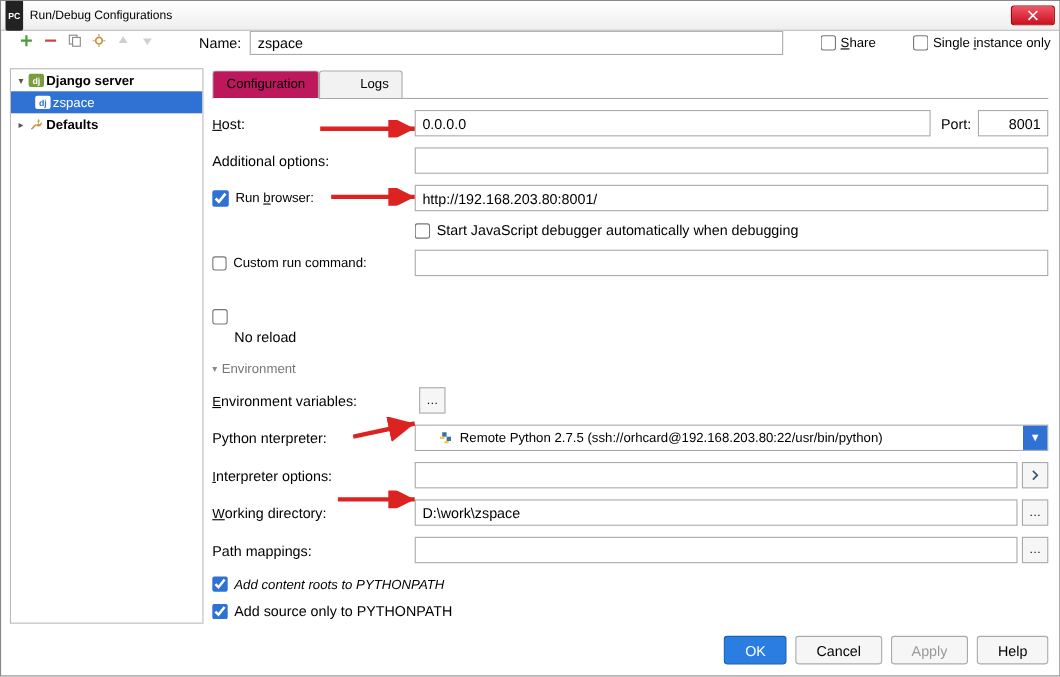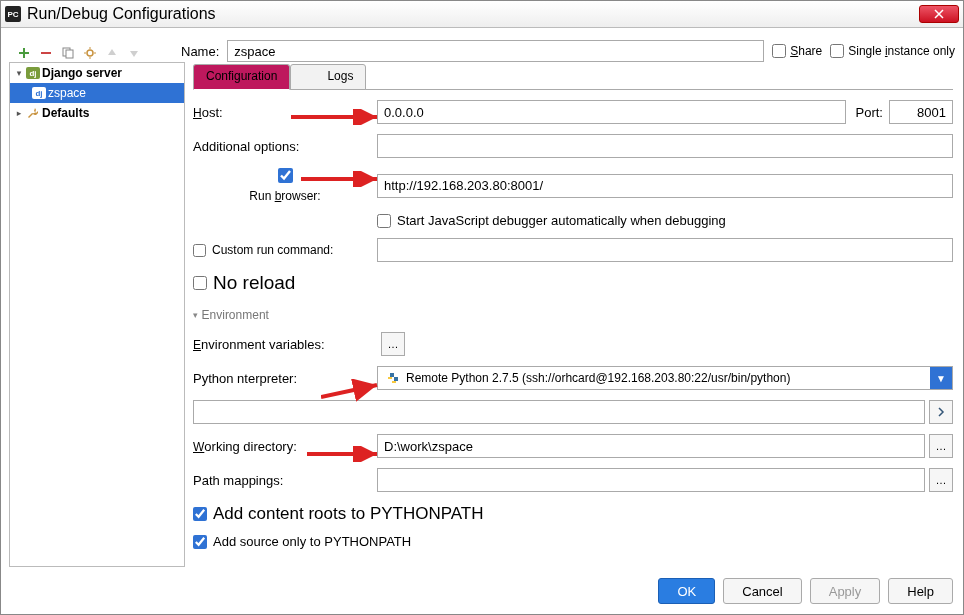--- a/index.html
+++ b/index.html
@@ -1,28 +1,28 @@
 <!DOCTYPE html>
 <html><head>
 <meta charset="utf-8">
 <style>
 * { box-sizing: border-box; margin: 0; padding: 0; font-family: "Segoe UI", Tahoma, sans-serif; font-size: 12px; }
 body { background: #fff; width: 964px; height: 615px; overflow: hidden; border: 1px solid #888; position: relative; }
 
 .titlebar { height: 27px; background: linear-gradient(#fff,#eee); border-bottom: 1px solid #bbb; display: flex; align-items: center; padding: 0 4px; }
-.titlebar .logo { width: 16px; height: 16px; background: #222; color: #fff; font-size: 8px; font-weight: bold; display: flex; align-items: center; justify-content: center; margin-right: 6px; border-radius: 2px; }
-.titlebar .title { flex: 1; font-weight: normal; font-size: 16px; }
+.titlebar .logo { width: 16px; height: 28px; background: #222; color: #fff; font-size: 8px; font-weight: bold; display: flex; align-items: center; justify-content: center; margin-right: 6px; border-radius: 2px; }
+.titlebar .title { flex: 1; font-weight: normal; font-size: 11px; }
 .titlebar .close { width: 40px; height: 18px; background: linear-gradient(#e56,#c12); border: 1px solid #a00; border-radius: 3px; color: #fff; display: flex; align-items: center; justify-content: center; font-size: 10px; }
 
-.toolbar-row { height: 34px; display: flex; align-items: flex-end; padding: 0 8px; border-bottom: 0; }
+.toolbar-row { height: 34px; display: flex; align-items: flex-start; padding: 0 8px; border-bottom: 0; }
 .left-toolbar { width: 172px; display: flex; align-items: center; gap: 4px; padding-left: 6px; }
 .tb-icon { width: 18px; height: 18px; display: flex; align-items: center; justify-content: center; cursor: pointer; }
 .name-area { flex: 1; display: flex; align-items: center; gap: 8px; }
 .name-input { flex: 1; height: 22px; border: 1px solid #aaa; padding: 0 6px; font-size: 13px; }
-.chk { display: flex; align-items: center; gap: 4px; margin-left: 0; }
+.chk { display: flex; align-items: center; gap: 4px; margin-left: 26px; }
 .chk input { width: 14px; height: 14px; }
 
 .body-split { display: flex; height: 505px; }
 .tree-panel { width: 176px; border: 1px solid #bbb; margin: 0 4px 0 8px; background: #fff; overflow: auto; }
 .tree-item { display: flex; align-items: center; height: 20px; padding-left: 4px; gap: 2px; cursor: pointer; }
 .tree-expand { width: 10px; color: #555; font-size: 9px; display:inline-block; text-align:center; }
 .tree-dj { background: #7a9c3c; color:#fff; font-size:8px; font-weight:bold; width:14px; height:12px; display:flex; align-items:center; justify-content:center; border-radius:2px; }
 .tree-wr { width:14px; height:14px; display:flex; align-items:center; justify-content:center; }
 .tree-item.sel { background: #2f72d4; color: #fff; }
 .tree-item.sel .tree-dj { background:#fff; color:#2f72d4; }
@@ -41,21 +41,21 @@
 .port-lbl { margin: 0 6px 0 10px; font-size:13px; }
 .row-chk { display:flex; align-items:center; gap:6px; margin-top: 10px; }
 .row-chk.indent { padding-left: 184px; }
 .row-chk input { width:14px; height:14px; }
 .sect { margin-top:14px; color:#777; font-size:12px; display:flex; align-items:center; gap:4px; }
 .sect .tri { font-size:9px; color:#888; }
 .env-row { display:flex; align-items:center; margin-top:10px; }
 .env-row label { width:184px; font-size:13px; }
 .env-row .txt { flex:1; }
 .sq-btn { width:24px; height:24px; border:1px solid #aaa; background:#f6f6f6; margin-left:4px; display:flex; align-items:center; justify-content:center; cursor:pointer; font-size:11px; }
-.combo { flex:1; height:24px; border:1px solid #aaa; display:flex; align-items:center; padding:0 8px; font-size:13px; position:relative; }
+.combo { flex:1; height:24px; border:1px solid #aaa; display:flex; align-items:center; padding:0 20px; font-size:13px; position:relative; }
 .combo .py { width:14px; height:14px; margin-right:6px; display:flex; align-items:center; justify-content:center; }
 .combo .arrow { position:absolute; right:0; top:0; width:22px; height:100%; background:#2f72d4; color:#fff; display:flex; align-items:center; justify-content:center; font-size:10px; }
 .chk-blue { width:15px; height:15px; accent-color:#2f72d4; }
 
 .btnbar { position:absolute; right:10px; bottom:10px; display:flex; gap:8px; }
 .btn { height:26px; padding:0 18px; border:1px solid #aaa; background:#f6f6f6; border-radius:3px; cursor:pointer; font-size:13px; }
 .btn.primary { background:#2a7de1; border-color:#1b5fb5; color:#fff; }
 .btn.disabled { color:#999; }
 label u { text-decoration: underline; }
 </style>
@@ -155,21 +155,21 @@
       <span class="port-lbl">Port:</span>
       <input class="txt small" value="8001" style="">
     </div>
 
     <div class="form-row">
       <label>Additional options:</label>
       <input class="txt" value="" style="">
     </div>
 
     <div class="form-row">
-      <label style="display:flex;align-items:center;gap:6px;flex-direction:column;">
+      <label style="display:flex;align-items:center;gap:6px;">
         <input type="checkbox" class="chk-blue" checked="" style="">
         <span>Run <u>b</u>rowser:</span>
       </label>
       <input class="txt" value="http://192.168.203.80:8001/" style="">
     </div>
 
     <div class="row-chk indent">
       <input type="checkbox" style="">
       <span style="font-size:13px;">Start JavaScript debugger automatically when debugging</span>
     </div>
@@ -177,21 +177,21 @@
     <div class="form-row">
       <label style="display:flex;align-items:center;gap:6px;">
         <input type="checkbox" style="">
         <span>Custom run command:</span>
       </label>
       <input class="txt" value="" style="">
     </div>
 
     <div class="row-chk">
       <input type="checkbox" style="">
-      <span style="font-size:19px;">No reload</span>
+      <span style="font-size:13px;margin-top:38px;">No reload</span>
     </div>
 
     <div class="sect">
       <span class="tri">▾</span>
       <span>Environment</span>
     </div>
 
     <div class="env-row">
       <label><u>E</u>nvironment variables:</label>
       <div class="sq-btn">…</div>
@@ -205,20 +205,21 @@
               <path d="M3 1h4v4h4v4H7v-4H3Z" fill="#3672a4"></path>
               <path d="M1 5h4v4h4v2H5V7H1Z" fill="#f7c93f"></path>
             </svg>
           </span>
         <span>Remote Python 2.7.5 (ssh://orhcard@192.168.203.80:22/usr/bin/python)</span>
         <span class="arrow">▼</span>
       </div>
     </div>
 
     <div class="env-row">
+      <label><u>I</u>nterpreter options:</label>
       <input class="txt" value="" style="">
       <div class="sq-btn">
           <svg width="12" height="12">
             <path d="M4 2l4 4-4 4" fill="none" stroke="#357" stroke-width="1.5"></path>
           </svg>
         </div>
     </div>
 
     <div class="env-row">
       <label><u>W</u>orking directory:</label>
@@ -227,21 +228,21 @@
     </div>
 
     <div class="env-row">
       <label>Path mappings:</label>
       <input class="txt" value="" style="">
       <div class="sq-btn">…</div>
     </div>
 
     <div class="row-chk" style="margin-top:12px;">
       <input type="checkbox" class="chk-blue" checked="" style="">
-      <span style="font-size:17px;">Add content roots to PYTHONPATH</span>
+      <span style="font-size:12px;font-style:italic;">Add content roots to PYTHONPATH</span>
     </div>
     <div class="row-chk">
       <input type="checkbox" class="chk-blue" checked="" style="">
       <span style="font-size:13px;">Add source only to PYTHONPATH</span>
     </div>
   </div>
 </div>
 
 <svg style="position:absolute; left:290px; top:108px; pointer-events:none;" width="96" height="16">
     <defs>

